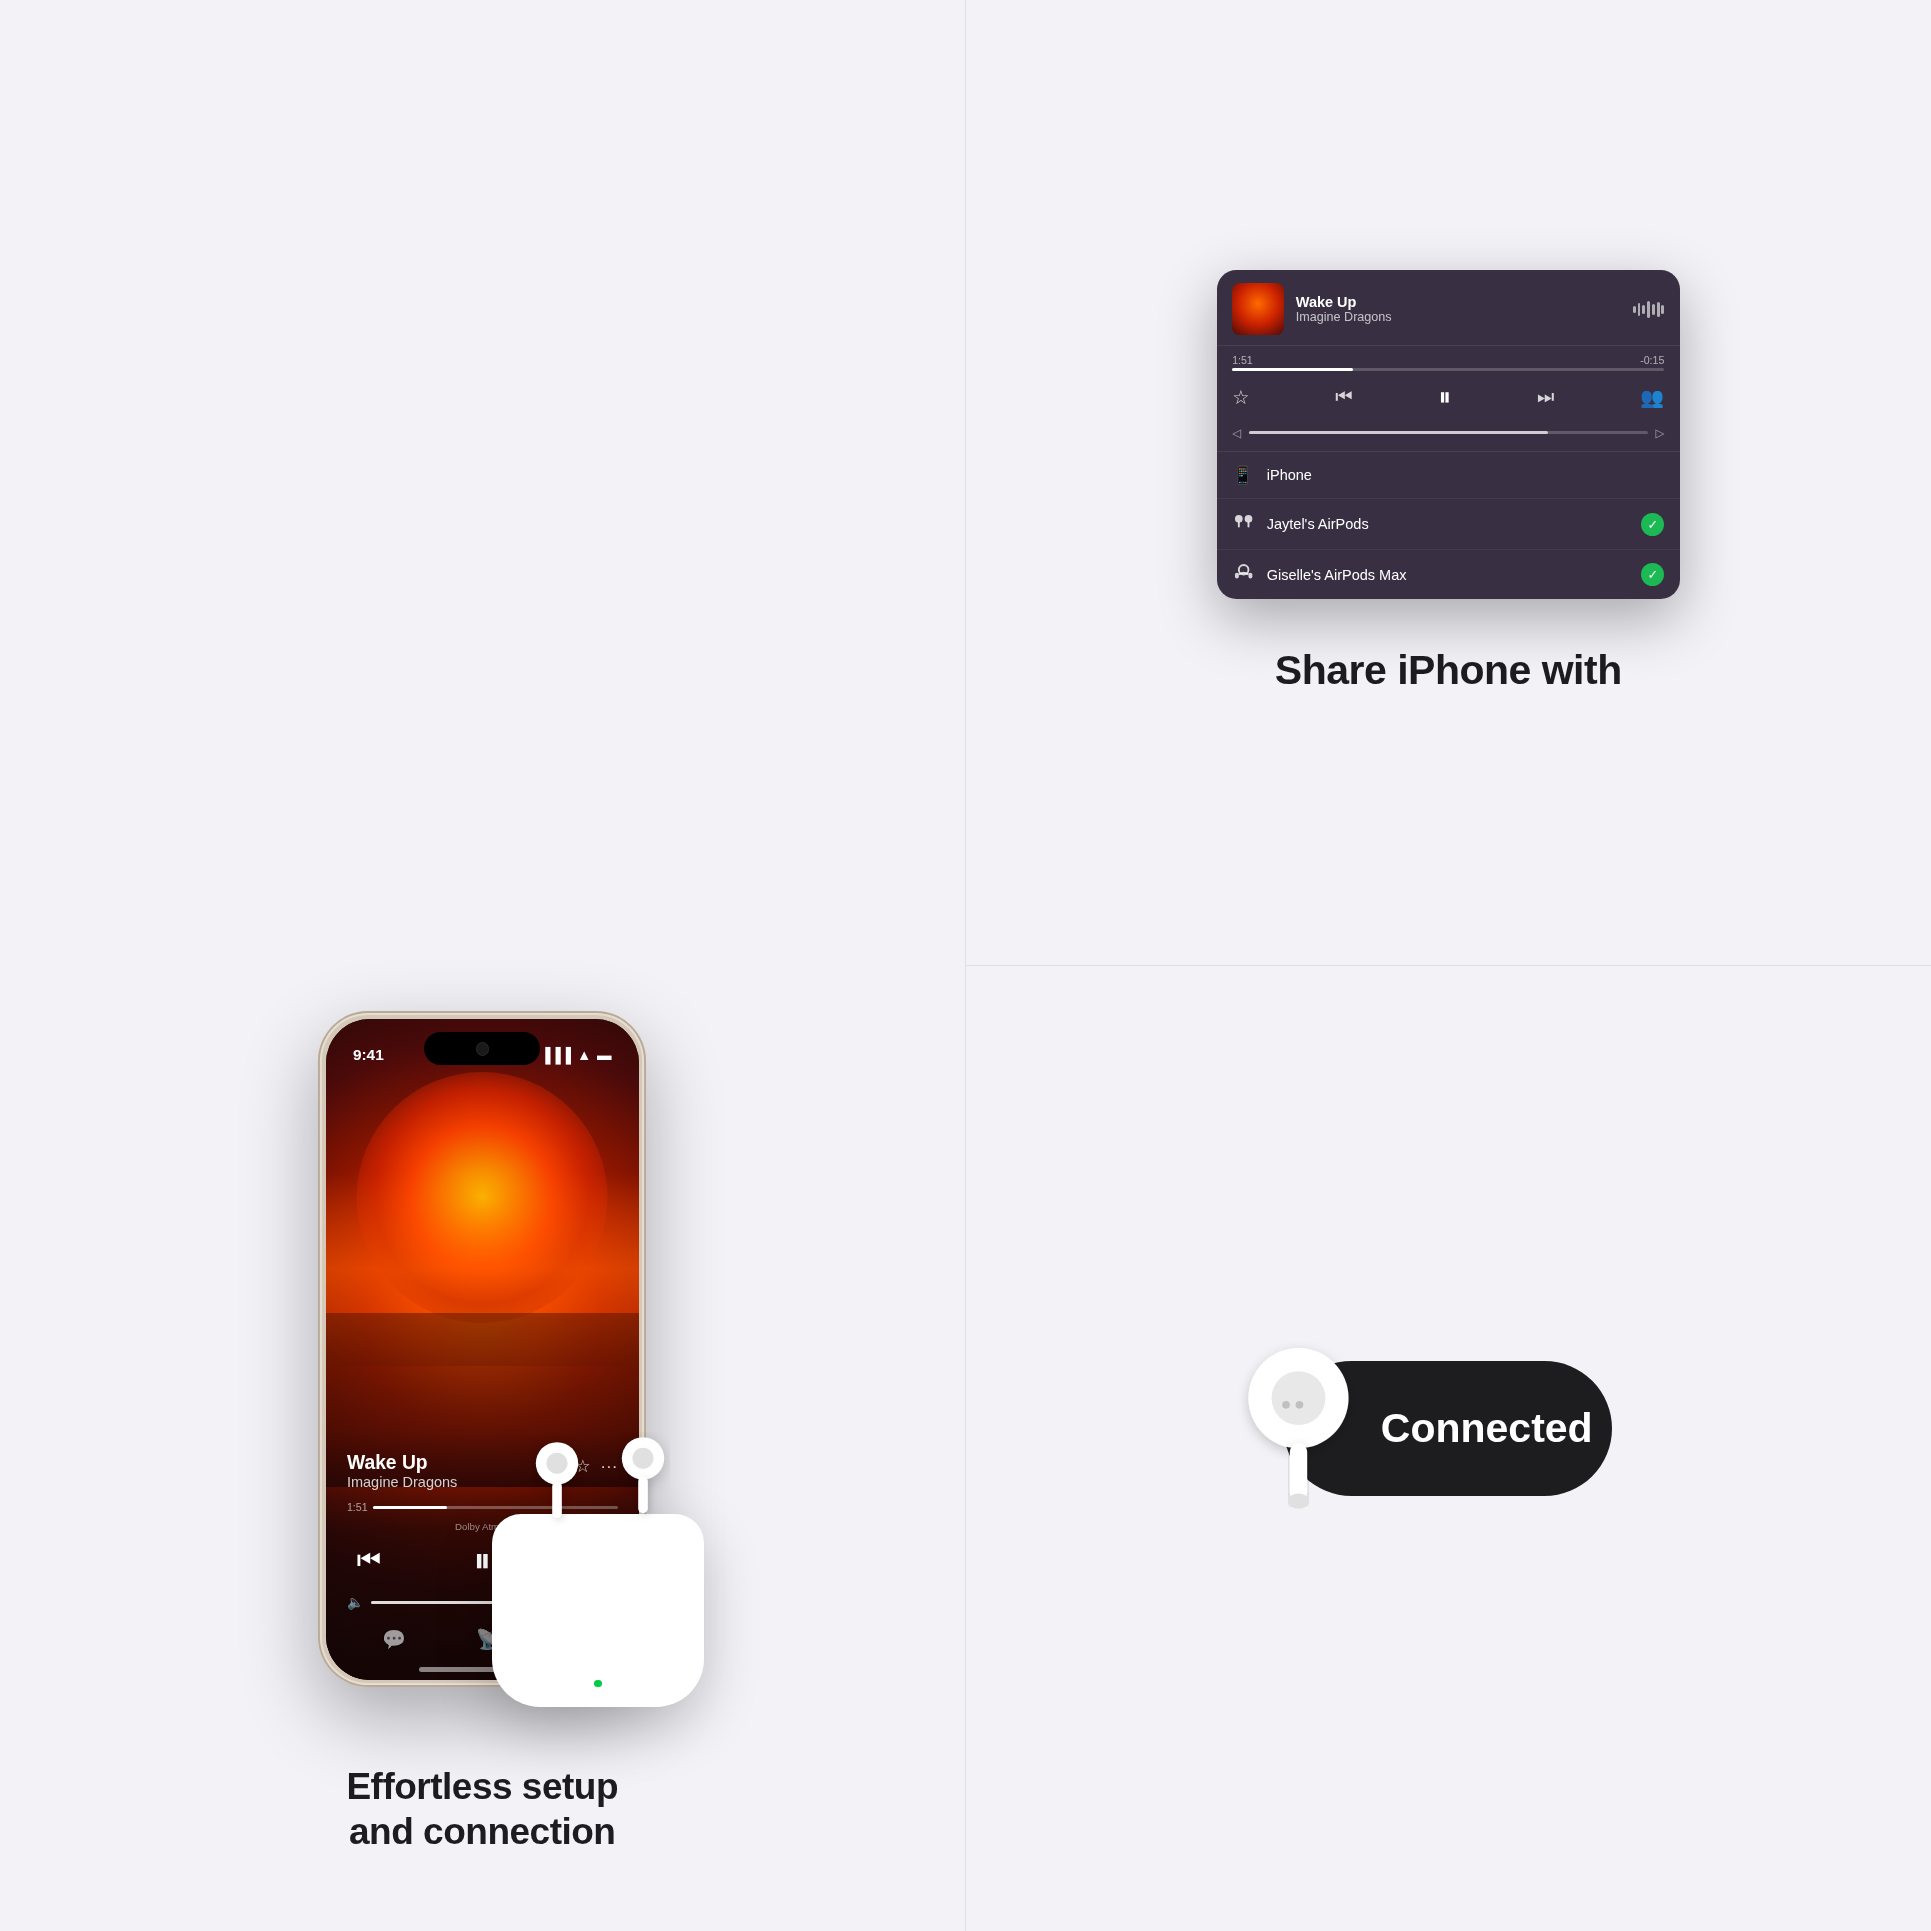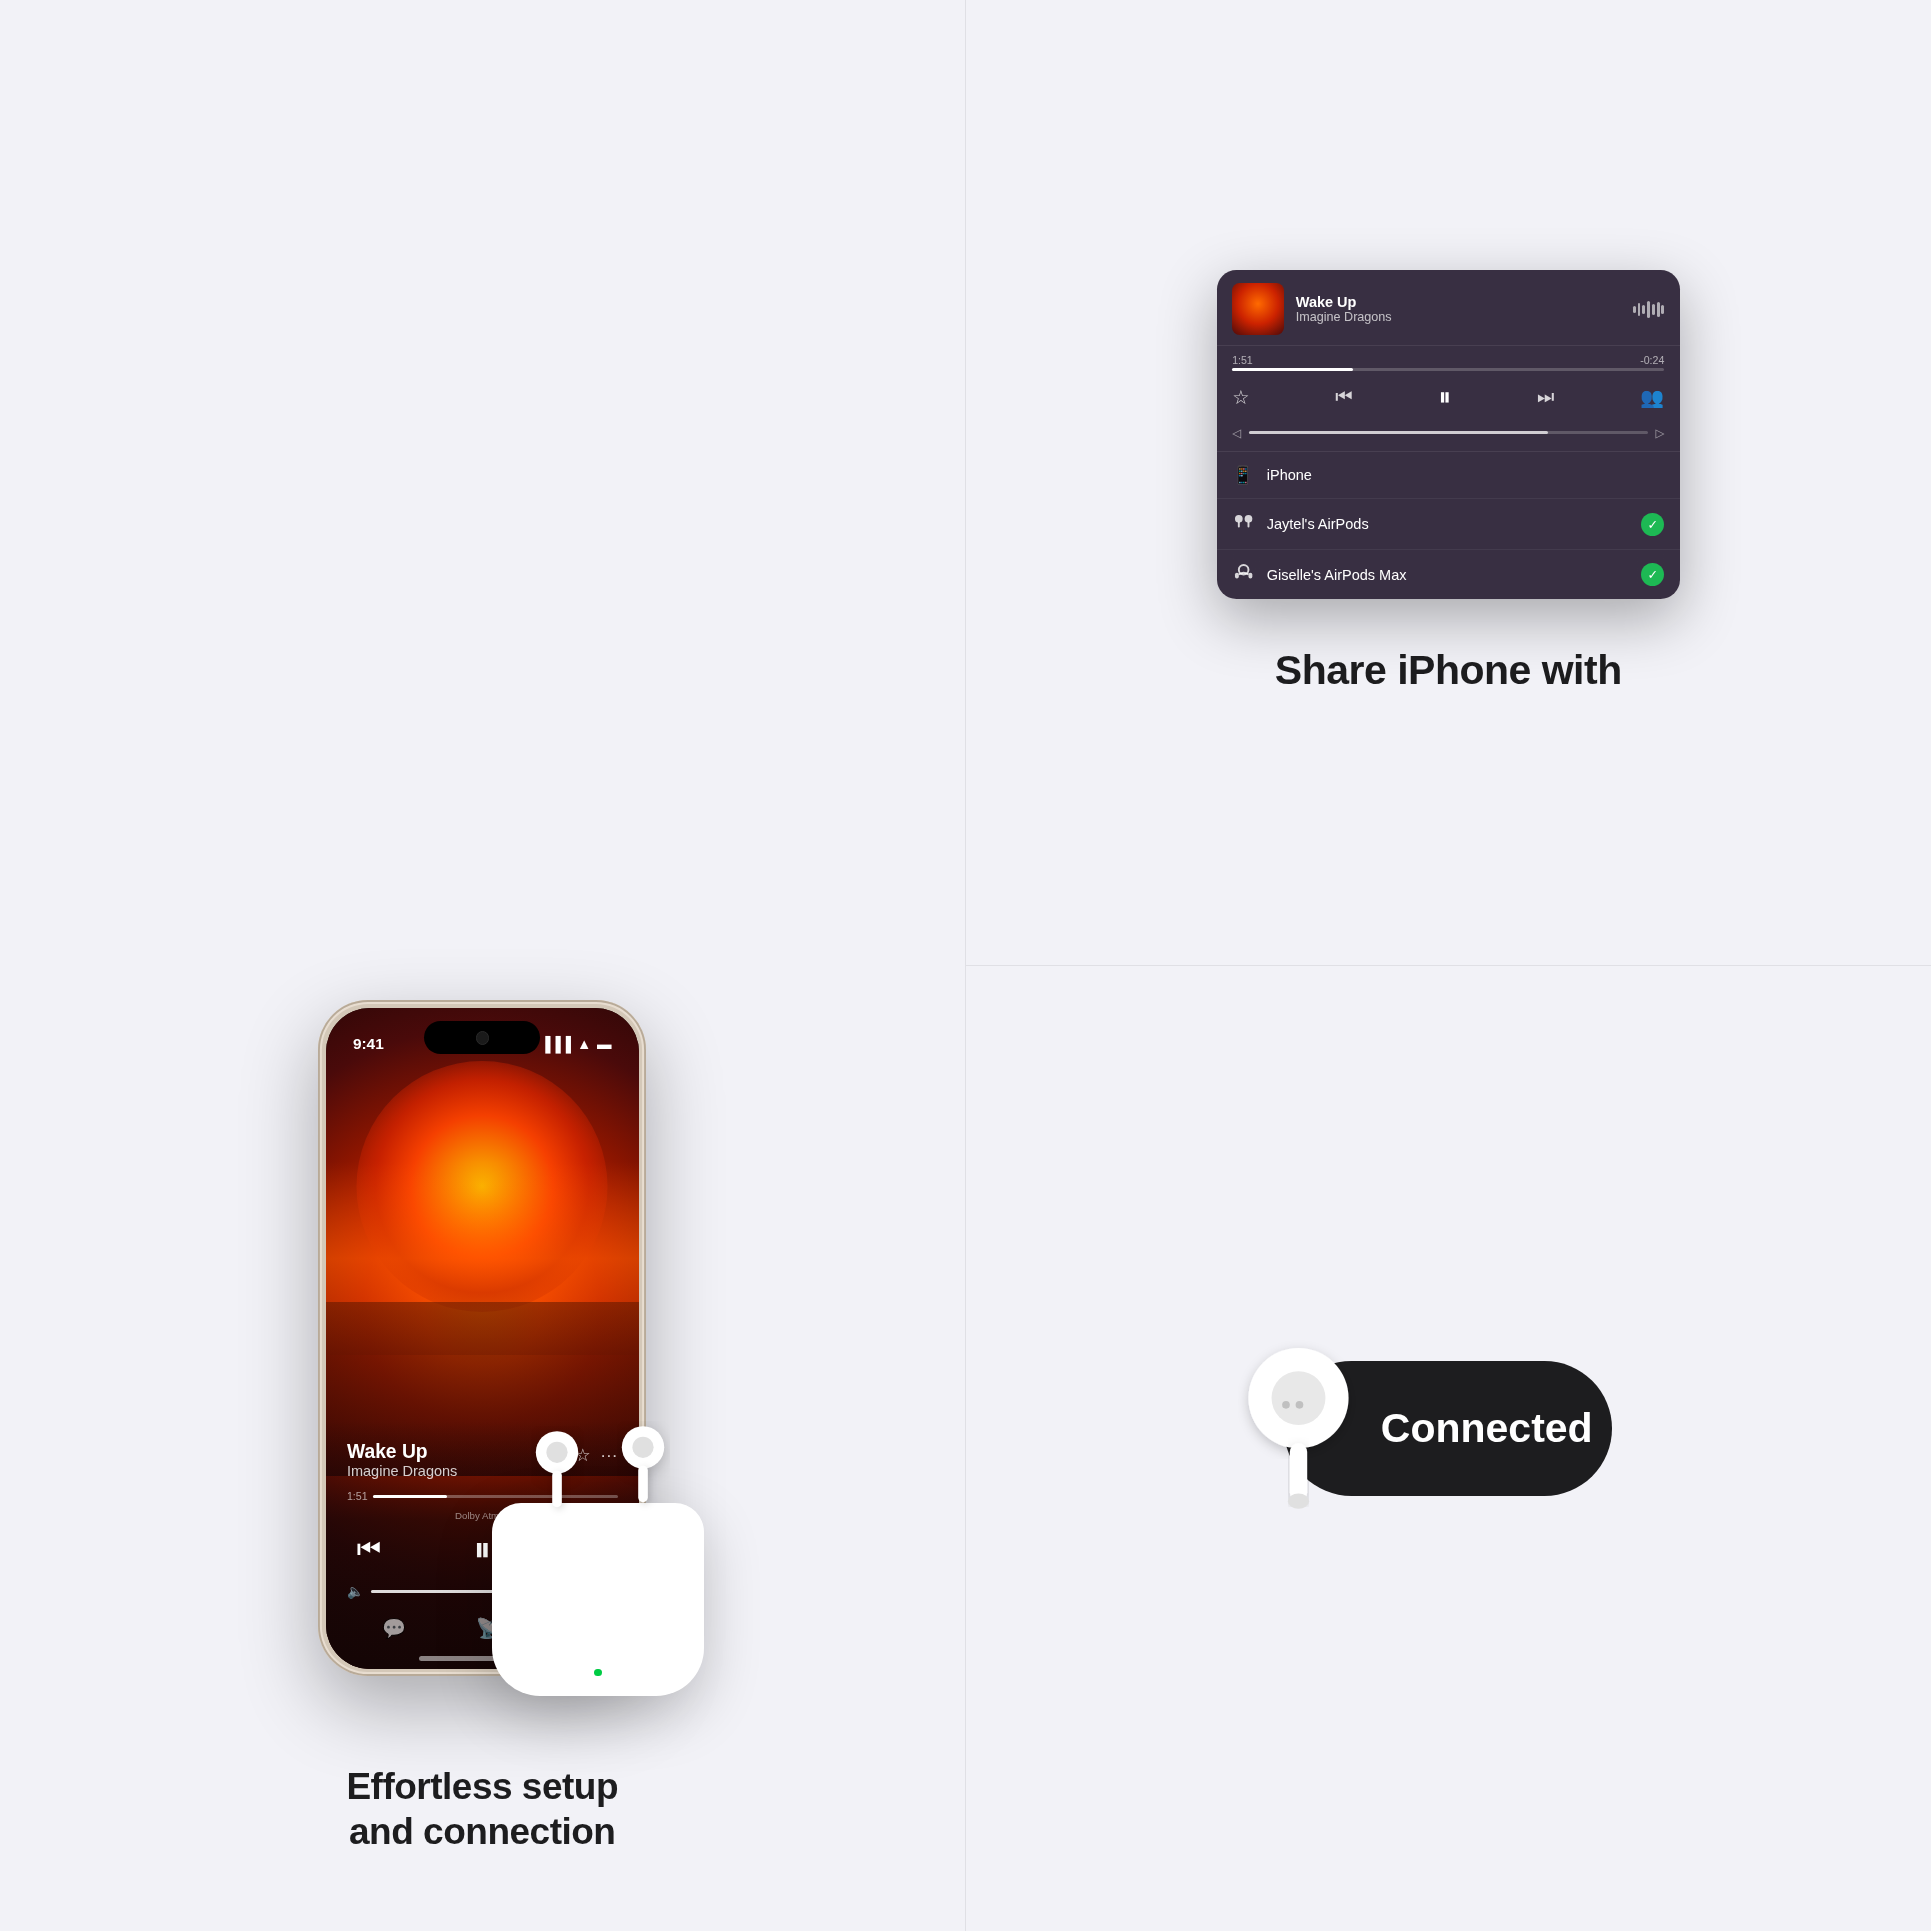--- a/index.html
+++ b/index.html
@@ -349,21 +349,21 @@
       height: 7.7px;
       background: #00cc44;
       border-radius: 50%;
       position: absolute;
       bottom: 19.3px;
     }
 
     
     .caption {
       text-align: center;
-      margin-top: 50px;
+      margin-top: 39px;
     }
 
     .caption-text {
       font-size: 37px;
       font-weight: 800;
       color: #1d1d1f;
       line-height: 1.2;
       letter-spacing: -0.5px;
     }
 
@@ -731,21 +731,21 @@
           <div class="wave-bar" style="height:9.7px; animation-delay:0.2s;"></div>
           <div class="wave-bar" style="height:17.4px; animation-delay:0.3s;"></div>
           <div class="wave-bar" style="height:11.6px; animation-delay:0.15s;"></div>
           <div class="wave-bar" style="height:15.4px; animation-delay:0.05s;"></div>
           <div class="wave-bar" style="height:8.7px; animation-delay:0.25s;"></div>
         </div>
       </div>
 
       <div class="card-time-row">
         <span class="card-time">1:51</span>
-        <span class="card-time">-0:24</span>
+        <span class="card-time">-0:15</span>
       </div>
 
       <div class="card-progress">
         <div class="card-progress-track">
           <div class="card-progress-fill"></div>
         </div>
       </div>
 
       <div class="card-controls">
         <span class="card-ctrl">☆</span>

